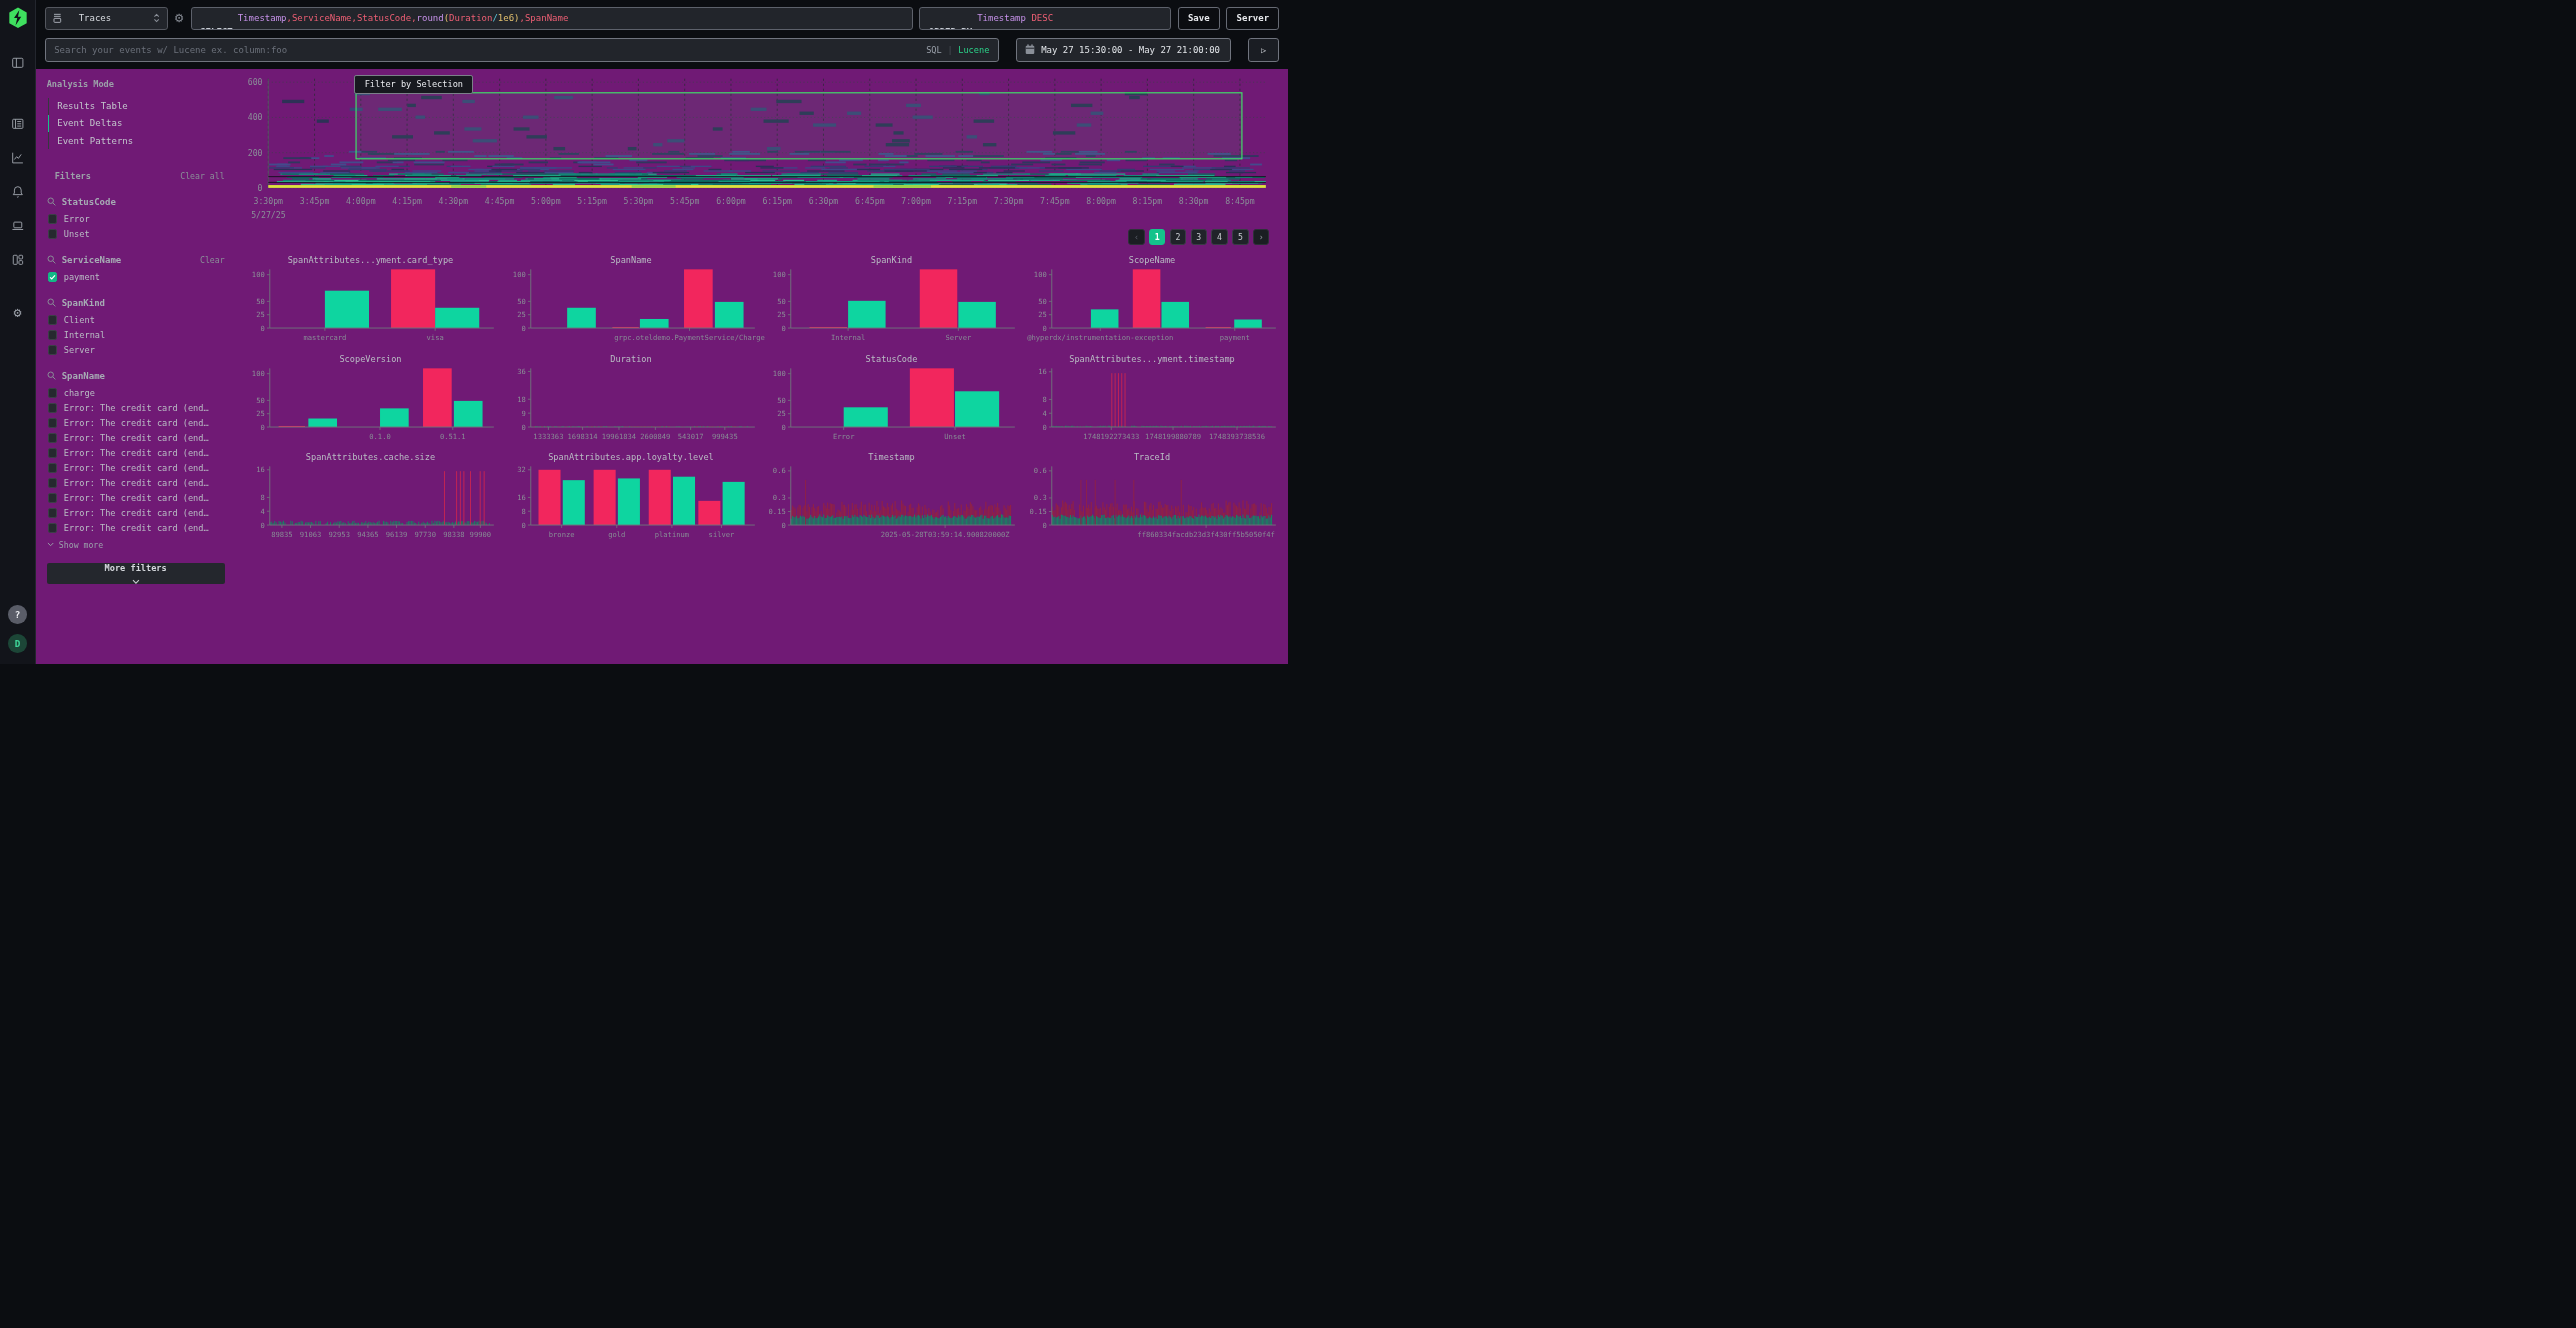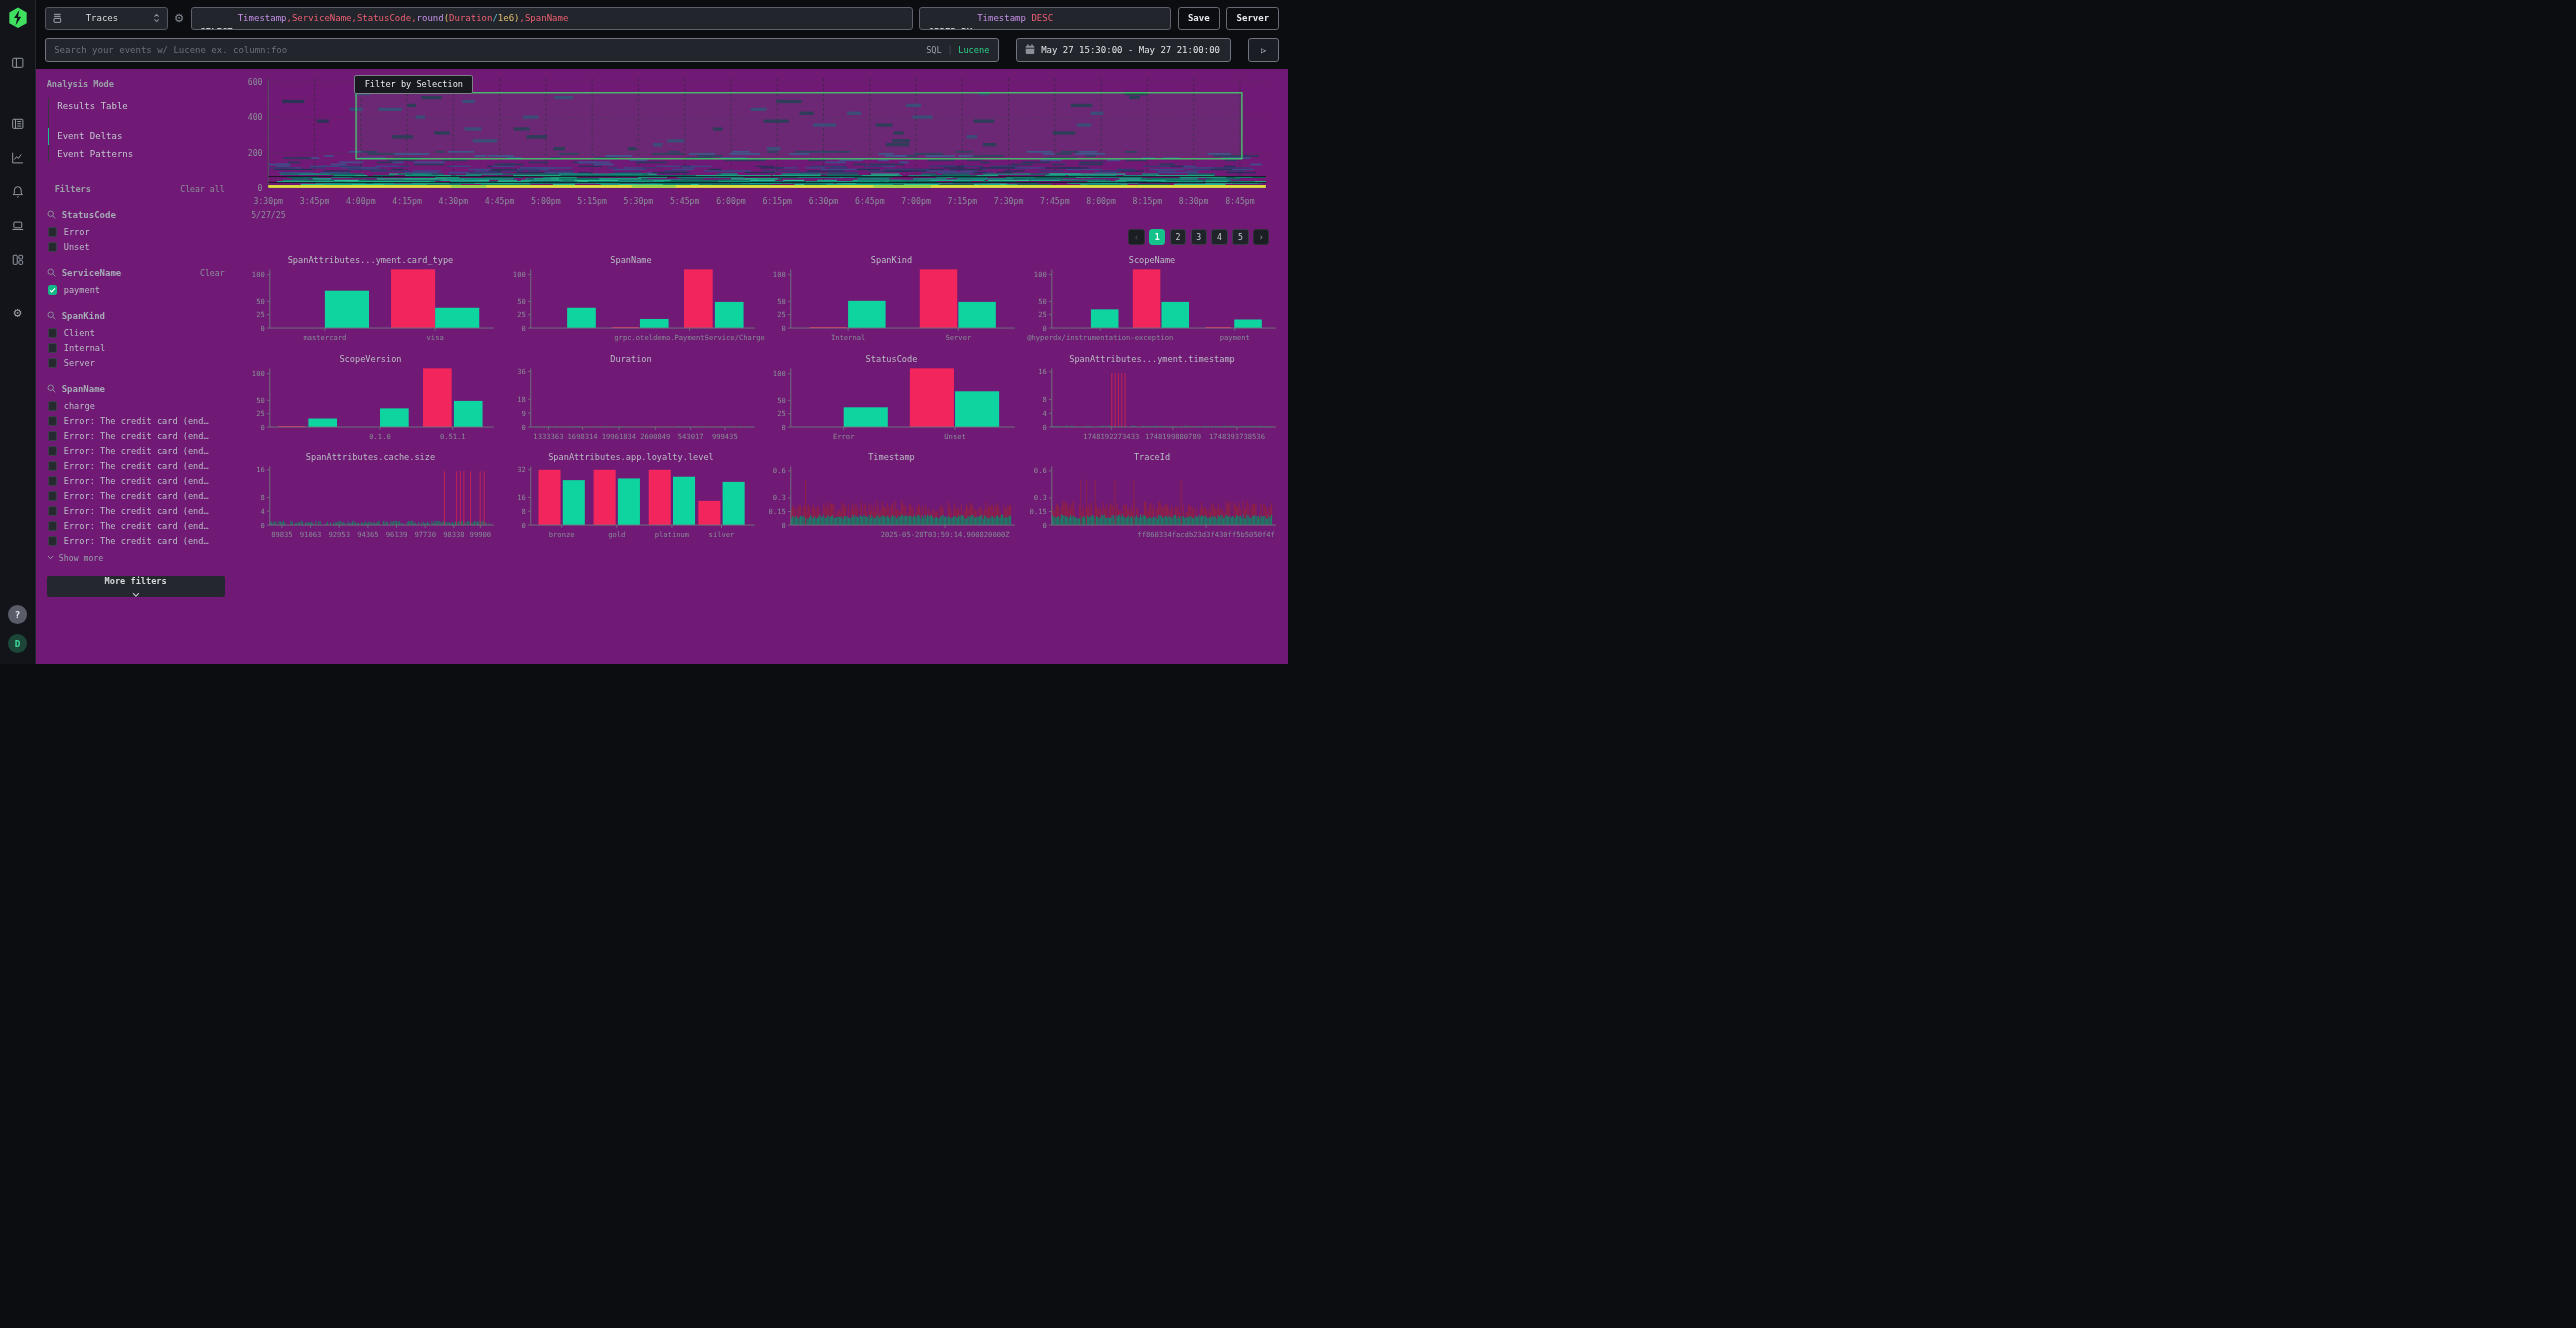--- a/index.html
+++ b/index.html
@@ -17,21 +17,21 @@
   .rail-spacer { flex:1; }
   .help-circle { width:18.6px; height:18.6px; border-radius:50%; background:#5a5d68; color:#eceef2;
     display:flex; align-items:center; justify-content:center; font-size:9.3px; font-weight:bold; margin:5.7px 0; }
   .avatar-circle { width:18.6px; height:18.6px; border-radius:50%; background:#1c4637; color:#3fd99b;
     display:flex; align-items:center; justify-content:center; font-size:9.3px; font-weight:bold; margin:4.3px 0; }
 
   
   .main-col { flex:1; display:flex; flex-direction:column; min-width:0; }
   .topbar { height:36px; background:#0b0d11; display:flex; align-items:center; gap:6.4px; padding:0 8.6px; flex:none; }
   .source-select { width:123px; height:23px; background:#22252b; border:0.7px solid #54575f; border-radius:2.9px;
-    display:flex; align-items:center; gap:23px; padding:0 6.4px; cursor:pointer; }
+    display:flex; align-items:center; gap:16px; padding:0 6.4px; cursor:pointer; }
   .source-select .lbl { font-size:9px; color:#d8dbe0; flex:1; }
   .icon-btn { background:none; border:none; color:#8a8f98; cursor:pointer; display:flex; align-items:center; }
   .query-box { flex:1; height:23px; background:#22252b; border:0.7px solid #5d616b; border-radius:2.9px;
     display:flex; align-items:center; padding:0 8.6px; font-size:9px; white-space:nowrap; overflow:hidden; }
   .orderby-box { width:252px; flex:none; }
   .tok-kw { color:#c9ced6; font-weight:bold; margin-right:5px;margin-top:27px; }
   .tok-purple { color:#c792ea; } .tok-red { color:#ee5f74; }
   .tok-yellow { color:#e2c06e; } .tok-cyan { color:#5cc8dd; }
   .btn { height:23px; background:transparent; border:0.7px solid #676b75; border-radius:2.9px; color:#e8eaee;
     font-family:inherit; font-size:9px; font-weight:bold; padding:0 9.3px; cursor:pointer; flex:none; }
@@ -47,21 +47,21 @@
   .play-btn { width:31.5px; height:24px; background:#1a1d23; border:0.7px solid #70747e; border-radius:2.9px;
     color:#c9ccd2; font-size:8.6px; cursor:pointer; flex:none; font-family:inherit; }
 
   
   .content { flex:1; display:flex; background:#701a75; min-height:0; }
   .sidebar { width:200px; flex:none; padding:10px 11.4px 0 10.7px; overflow:hidden; }
   .side-title { font-size:8.6px; font-weight:bold; color:#9ba0a8; margin-bottom:8.6px; }
   .an-list { border-left:1.4px solid #34383f; margin:0 0 14.3px 1.4px; }
   .an-item { font-size:9px; color:#c3c7cd; padding:3.6px 0 3.6px 8.6px; margin-left:-1.4px;
     border-left:1.4px solid transparent; cursor:pointer; }
-  .an-item.active { border-left-color:#17c08a;margin-top:13px; }
+  .an-item.active { border-left-color:#17c08a; }
   .filters-head { display:flex; align-items:center; margin-bottom:7.2px; }
   .filters-head .side-title { margin:8px; flex:1; }
   .clear-link { font-size:8.2px; color:#8a8f98; cursor:pointer; }
   .fgroup { margin-bottom:13px; }
   .fhead { display:flex; align-items:center; gap:5.7px; margin-bottom:5px; }
   .fname { font-size:9px; font-weight:bold; color:#a6abb4; flex:1; }
   .fopt { display:flex; align-items:center; gap:6.4px; padding:2.5px 0 2.5px 1.4px; cursor:pointer; }
   .cbox { width:9.3px; height:9.3px; border-radius:2.1px; background:#26292f; border:0.7px solid #3c4048; flex:none;
     display:flex; align-items:center; justify-content:center; }
   .cbox.checked { background:#12b886; border-color:#12b886; }

